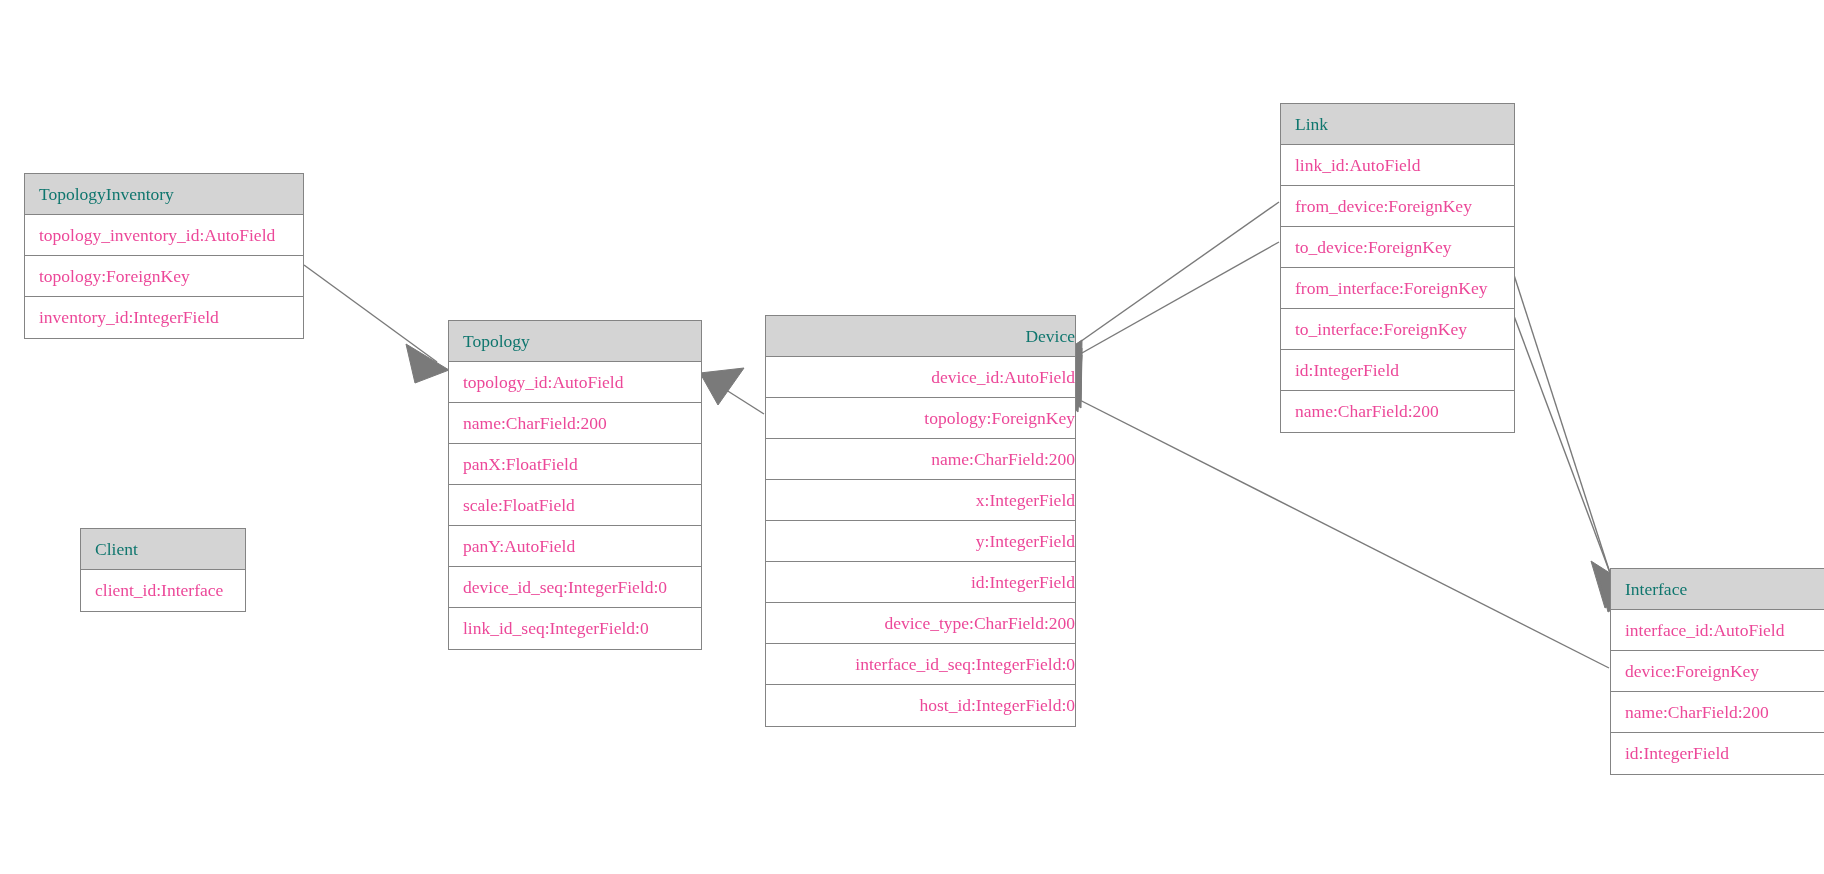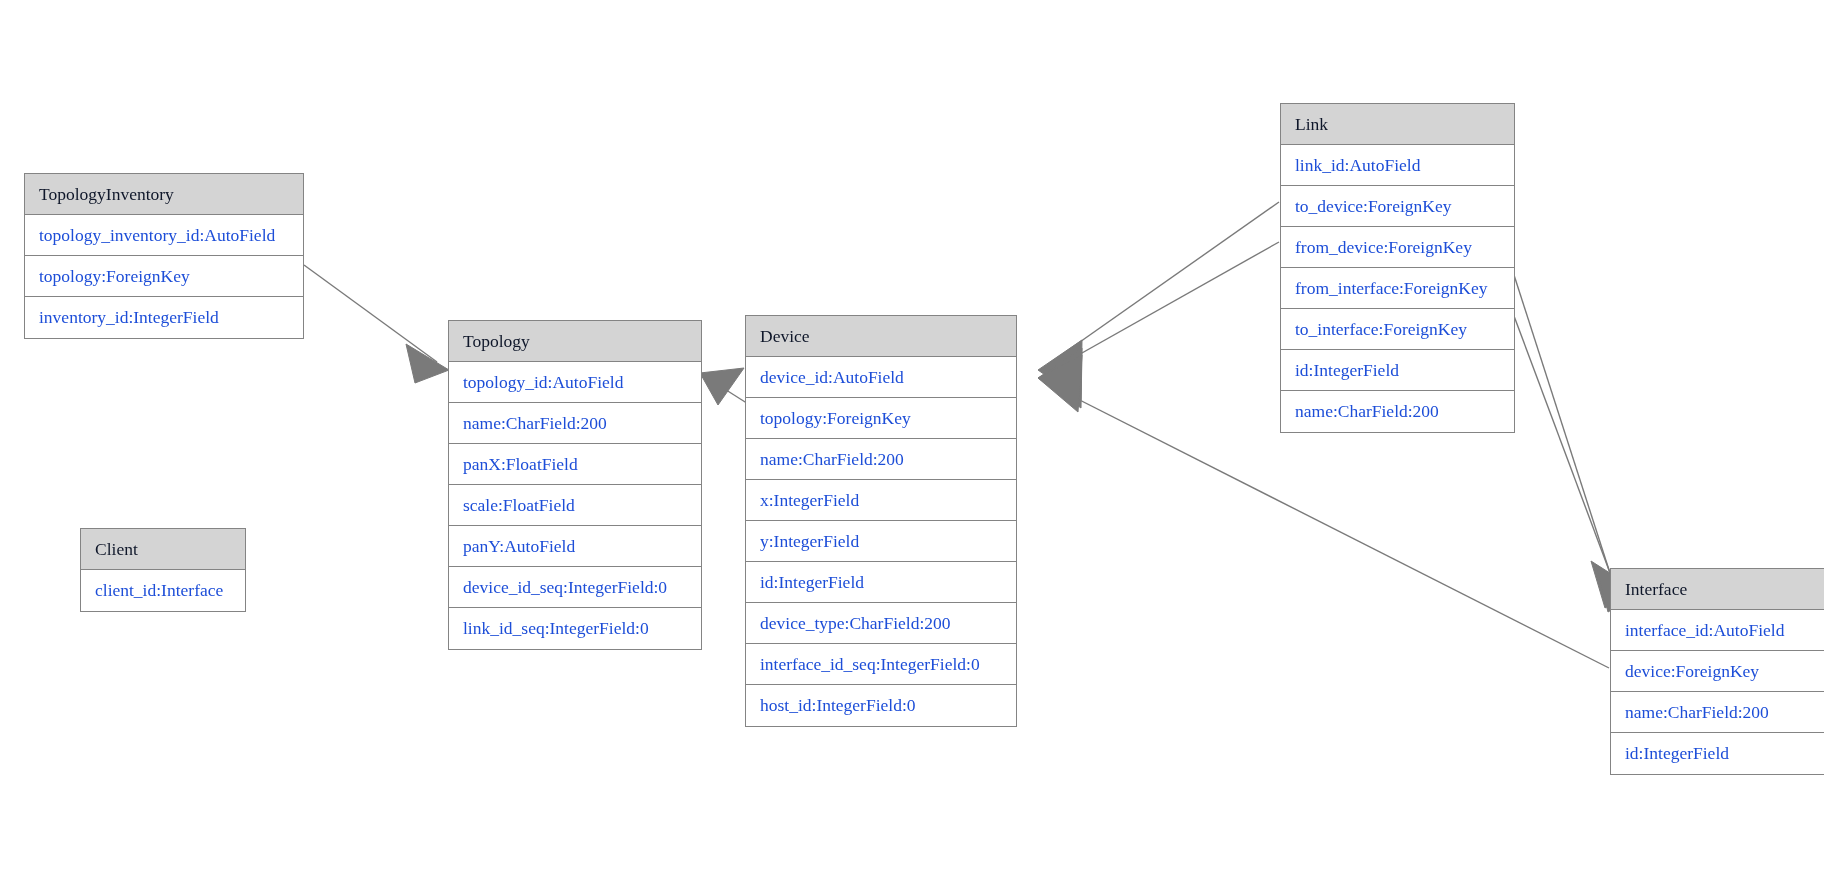--- a/index.html
+++ b/index.html
@@ -30,31 +30,31 @@
     position: absolute;
     box-sizing: border-box;
     border: 1px solid #848484;
     background: #ffffff;
     z-index: 5;
   }
   .entity-title {
     box-sizing: border-box;
     background: #d4d4d4;
     border-bottom: 1px solid #848484;
-    color: #0f172a;
+    color: #0f766e;
     font-size: 17.5px;
     line-height: 1;
     padding: 12px 0 11px 14px;
     white-space: nowrap;
     height: 41px;
   }
   .entity-field {
     box-sizing: border-box;
     border-bottom: 1px solid #848484;
-    color: #1d4ed8;
+    color: #ec4899;
     font-size: 17.5px;
     line-height: 1;
     padding: 12px 0 11px 14px;
     white-space: nowrap;
     height: 41px;
     background: #ffffff;
   }
   .entity-field:last-child {
     border-bottom: none;
   }
@@ -106,37 +106,37 @@
     <div class="entity" style="left: 448px; top: 320px; width: 254px;">
       <div class="entity-title">Topology</div>
       <div class="entity-field">topology_id:AutoField</div>
       <div class="entity-field">name:CharField:200</div>
       <div class="entity-field">panX:FloatField</div>
       <div class="entity-field">scale:FloatField</div>
       <div class="entity-field">panY:AutoField</div>
       <div class="entity-field">device_id_seq:IntegerField:0</div>
       <div class="entity-field">link_id_seq:IntegerField:0</div>
     </div>
-    <div class="entity" style="left: 745px; top: 315px; width: 272px;">
+    <div class="entity" style="left: 765px; top: 315px; width: 311px; text-align: right;">
       <div class="entity-title">Device</div>
       <div class="entity-field">device_id:AutoField</div>
       <div class="entity-field">topology:ForeignKey</div>
       <div class="entity-field">name:CharField:200</div>
       <div class="entity-field">x:IntegerField</div>
       <div class="entity-field">y:IntegerField</div>
       <div class="entity-field">id:IntegerField</div>
       <div class="entity-field">device_type:CharField:200</div>
       <div class="entity-field">interface_id_seq:IntegerField:0</div>
       <div class="entity-field">host_id:IntegerField:0</div>
     </div>
     <div class="entity" style="left: 1280px; top: 103px; width: 235px;">
       <div class="entity-title">Link</div>
       <div class="entity-field">link_id:AutoField</div>
+      <div class="entity-field">from_device:ForeignKey</div>
       <div class="entity-field">to_device:ForeignKey</div>
-      <div class="entity-field">from_device:ForeignKey</div>
       <div class="entity-field">from_interface:ForeignKey</div>
       <div class="entity-field">to_interface:ForeignKey</div>
       <div class="entity-field">id:IntegerField</div>
       <div class="entity-field">name:CharField:200</div>
     </div>
     <div class="entity" style="left: 1610px; top: 568px; width: 222px;">
       <div class="entity-title">Interface</div>
       <div class="entity-field">interface_id:AutoField</div>
       <div class="entity-field">device:ForeignKey</div>
       <div class="entity-field">name:CharField:200</div>

